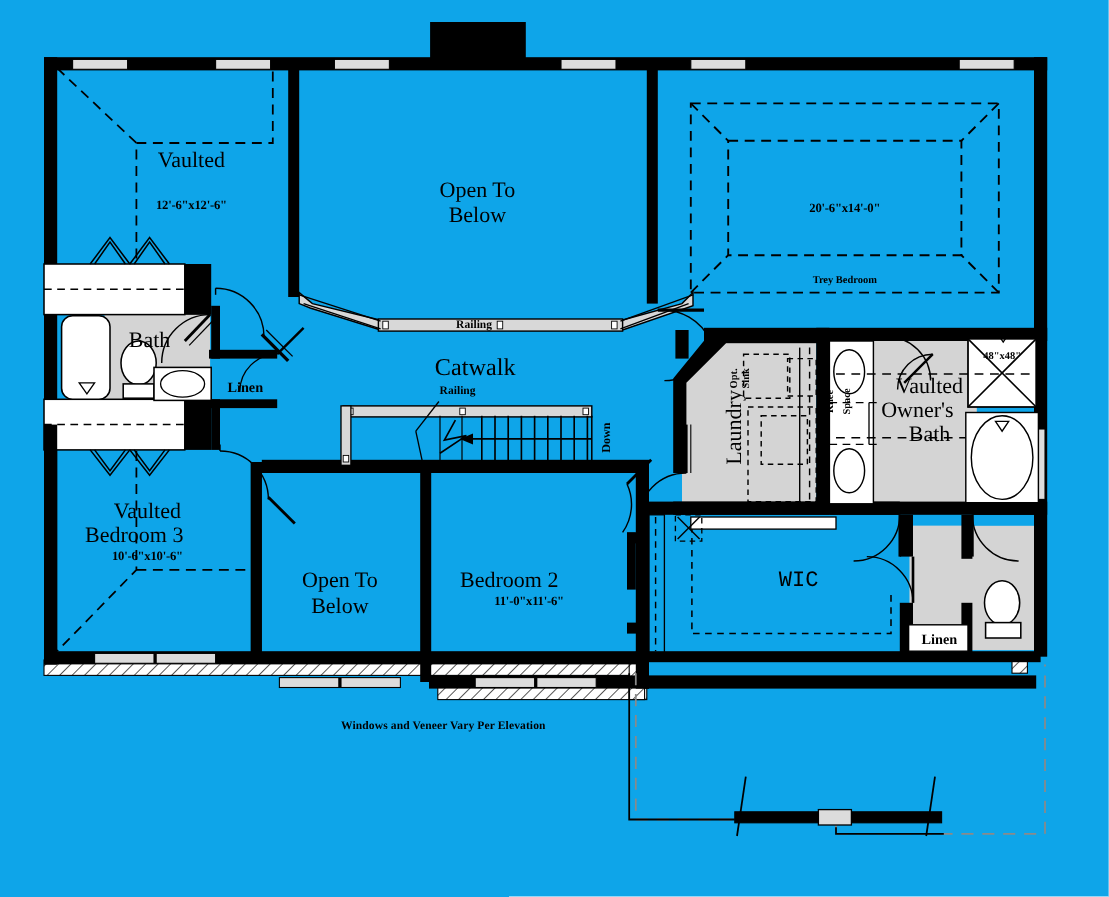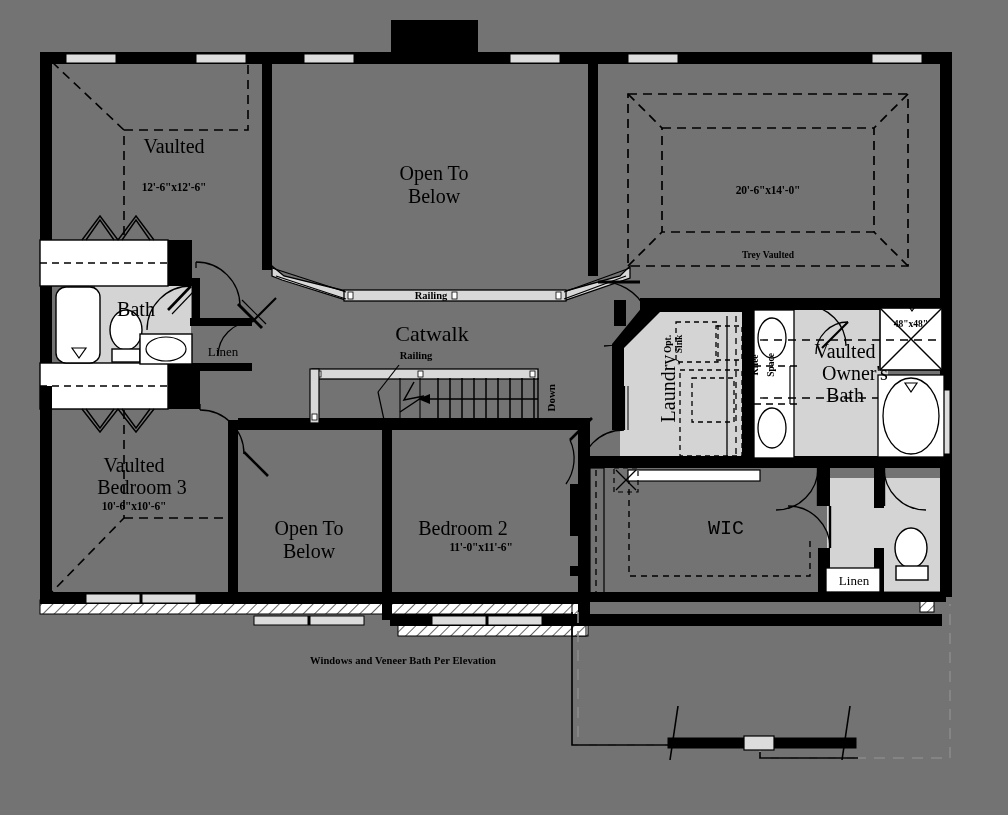--- a/index.html
+++ b/index.html
@@ -1,22 +1,22 @@
 <!DOCTYPE html>
 <html><head>
 <meta charset="utf-8">
 <style>
   html,body{margin:0;padding:0;background:#ffffff;}
   body{width:1008px;height:815px;font-family:"Liberation Serif",serif;color:#000;}
-  #plan{position:relative;width:1008px;height:815px;overflow:hidden;background:#737373;}
+  #plan{position:relative;width:1008px;height:815px;overflow:hidden;background:#0ea5e9;}
   svg{display:block;}
   .lbl{position:absolute;text-align:center;line-height:1.05;white-space:nowrap;font-family:"Liberation Serif",serif;color:#000;}
   .room-name{font-size:20px;font-weight:400;}
   .room-dim{font-size:11.5px;font-weight:bold;letter-spacing:-.2px;}
-  .small-name{font-size:15px;font-weight:400;}
+  .small-name{font-size:15px;font-weight:700;}
   .tiny{font-size:9.5px;font-weight:bold;}
   .note{font-size:10.5px;font-weight:bold;letter-spacing:.1px;}
   .rot90{transform:rotate(-90deg);transform-origin:50% 50%;}
 </style>
 </head>
 <body>
 
 <div id="plan">
 
   <svg width="1008" height="815" viewBox="0 0 1008 815">
@@ -356,31 +356,31 @@
     <g fill="#000">
       <rect x="40" y="386" width="12" height="218"></rect>
       <rect x="228" y="430" width="10" height="168"></rect>
     </g>
   </svg>
 
   <div class="lbl room-name" style="left:88px;top:136px;width:172px;">Vaulted</div>
   <div class="lbl room-dim" style="left:88px;top:181px;width:172px;">12'-6"x12'-6"</div>
 
   <div class="lbl room-name" style="left:44px;top:455px;width:180px;">Vaulted</div>
-  <div class="lbl room-name" style="left:52px;top:477px;width:180px;">Bedroom 3</div>
+  <div class="lbl room-name" style="left:32px;top:477px;width:180px;">Bedroom 3</div>
   <div class="lbl room-dim" style="left:44px;top:500px;width:180px;">10'-6"x10'-6"</div>
 
   <div class="lbl room-name" style="left:393px;top:518px;width:140px;">Bedroom 2</div>
   <div class="lbl room-dim" style="left:393px;top:541px;width:176px;">11'-0"x11'-6"</div>
 
   <div class="lbl room-dim" style="left:668px;top:184px;width:200px;">20'-6"x14'-0"</div>
-  <div class="lbl tiny" style="left:708px;top:251px;width:120px;">Trey Vaulted</div>
+  <div class="lbl tiny" style="left:708px;top:251px;width:120px;">Trey Bedroom</div>
 
   <div class="lbl room-name" style="left:786px;top:341px;width:118px;">Vaulted</div>
-  <div class="lbl room-name" style="left:796px;top:363px;width:118px;">Owner's</div>
+  <div class="lbl room-name" style="left:775px;top:363px;width:118px;">Owner's</div>
   <div class="lbl room-name" style="left:786px;top:385px;width:118px;">Bath</div>
 
   <div class="lbl room-name" style="left:96px;top:299px;width:80px;">Bath</div>
 
   <div class="lbl small-name" style="left:192px;top:345px;width:62px;font-size:13px;">Linen</div>
   <div class="lbl small-name" style="left:826px;top:574px;width:56px;font-size:13px;">Linen</div>
 
   <div class="lbl room-name rot90" style="left:608px;top:378px;width:120px;">Laundry</div>
 
   <div class="lbl tiny rot90" style="left:639px;top:339px;width:60px;">Opt.</div>
@@ -397,15 +397,15 @@
   <div class="lbl tiny rot90" style="left:527px;top:392px;width:50px;font-size:11px;">Down</div>
 
   <div class="lbl room-name" style="left:370px;top:163px;width:128px;">Open To</div>
   <div class="lbl room-name" style="left:370px;top:186px;width:128px;">Below</div>
 
   <div class="lbl room-name" style="left:245px;top:518px;width:128px;">Open To</div>
   <div class="lbl room-name" style="left:245px;top:541px;width:128px;">Below</div>
 
   <div class="lbl tiny" style="left:878px;top:320px;width:66px;font-size:9.5px;">48"x48"</div>
 
-  <div class="lbl note" style="left:178px;top:655px;width:450px;">Windows and Veneer Bath Per Elevation</div>
+  <div class="lbl note" style="left:178px;top:655px;width:450px;">Windows and Veneer Vary Per Elevation</div>
 
 </div>
 
 </body></html>

